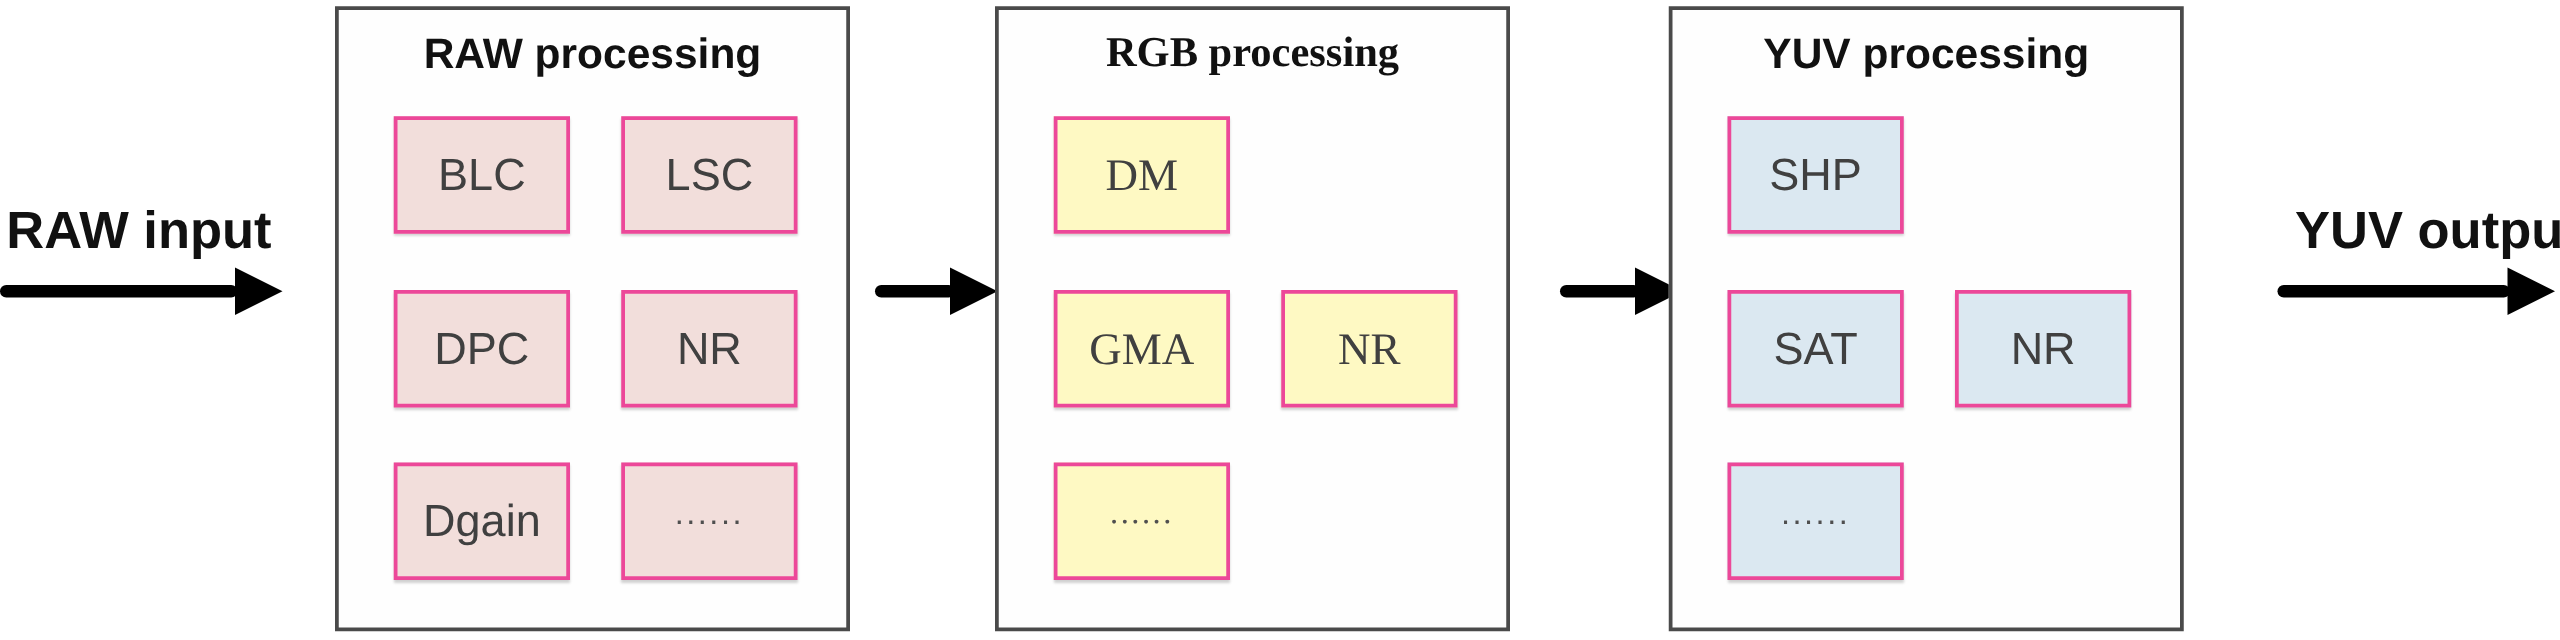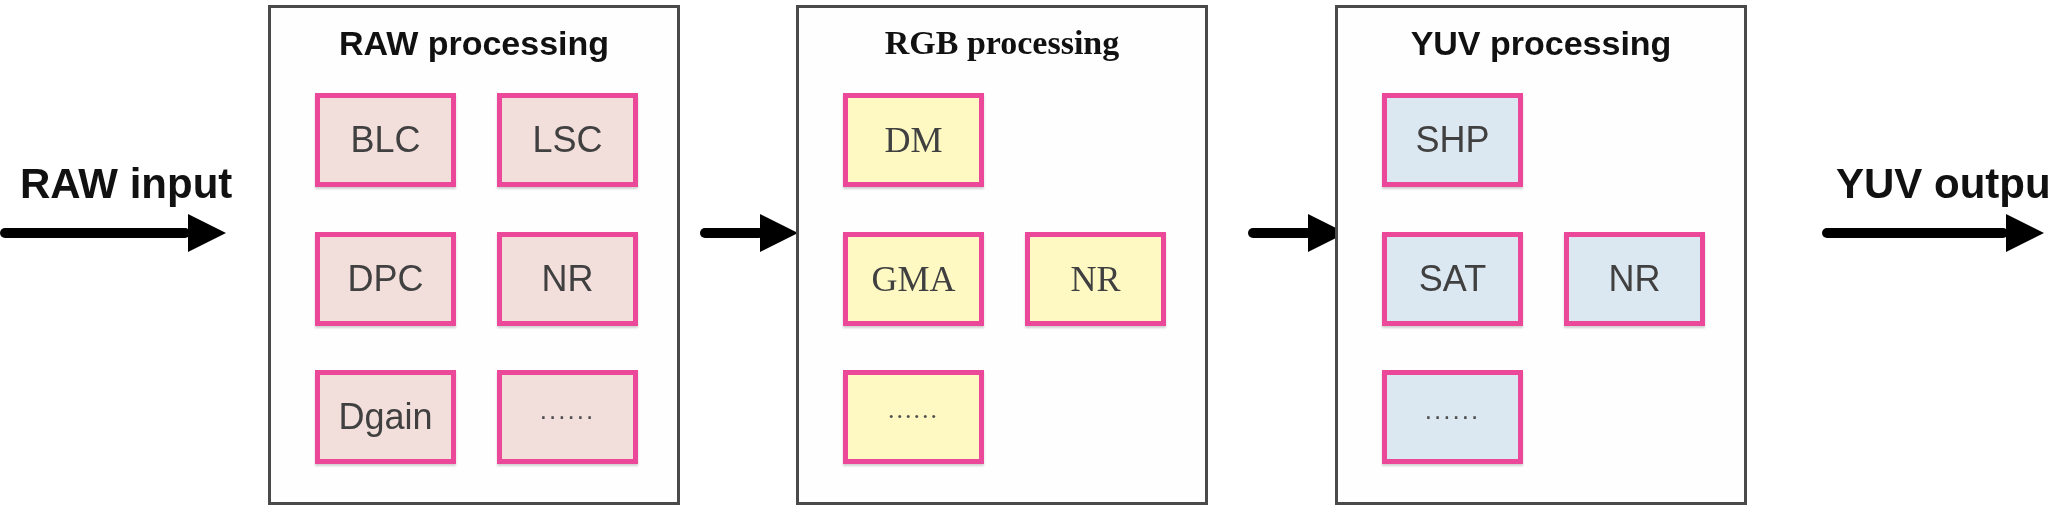--- a/index.html
+++ b/index.html
@@ -9,21 +9,21 @@
     background:#ffffff;
     font-family:"Liberation Sans", sans-serif;
     overflow:hidden;
   }
   
   .flow-label{
     position:absolute;
     font-size:42px;font-weight:bold;color:#111111;
     white-space:nowrap;letter-spacing:0px;
   }
-  #input-label{left:20px;top:160px;}
+  #input-label{left:5px;top:160px;}
   #output-label{left:1836px;top:160px;}
   
   .arrow{position:absolute;height:38px;top:214px;}
   .arrow .shaft{
     position:absolute;left:0;top:14px;height:10px;background:#000000;border-radius:5px;
   }
   .arrow .head{
     position:absolute;top:0;width:0;height:0;
     border-top:19px solid transparent;
     border-bottom:19px solid transparent;
@@ -49,21 +49,21 @@
   #panel-raw{left:268px;}
   #panel-rgb{left:796px;font-family:Liberation Serif, serif;}
   #panel-yuv{left:1335px;}
   .panel-title{
     position:absolute;left:0;top:16px;width:100%;
     text-align:center;font-size:34px;font-weight:bold;color:#111111;
   }
   
   .box{
     position:absolute;width:141px;height:94px;box-sizing:border-box;
-    border:5px solid #ec4899;
+    border:3px solid #ec4899;
     display:flex;align-items:center;justify-content:center;
     font-size:36px;color:#404040;
     box-shadow:0 2px 2px rgba(0,0,0,0.18);
   }
   .c0{left:44px;}
   .c1{left:226px;}
   .r0{top:85px;}
   .r1{top:224px;}
   .r2{top:362px;}
   #panel-raw .box{background:#f2dedb;}

